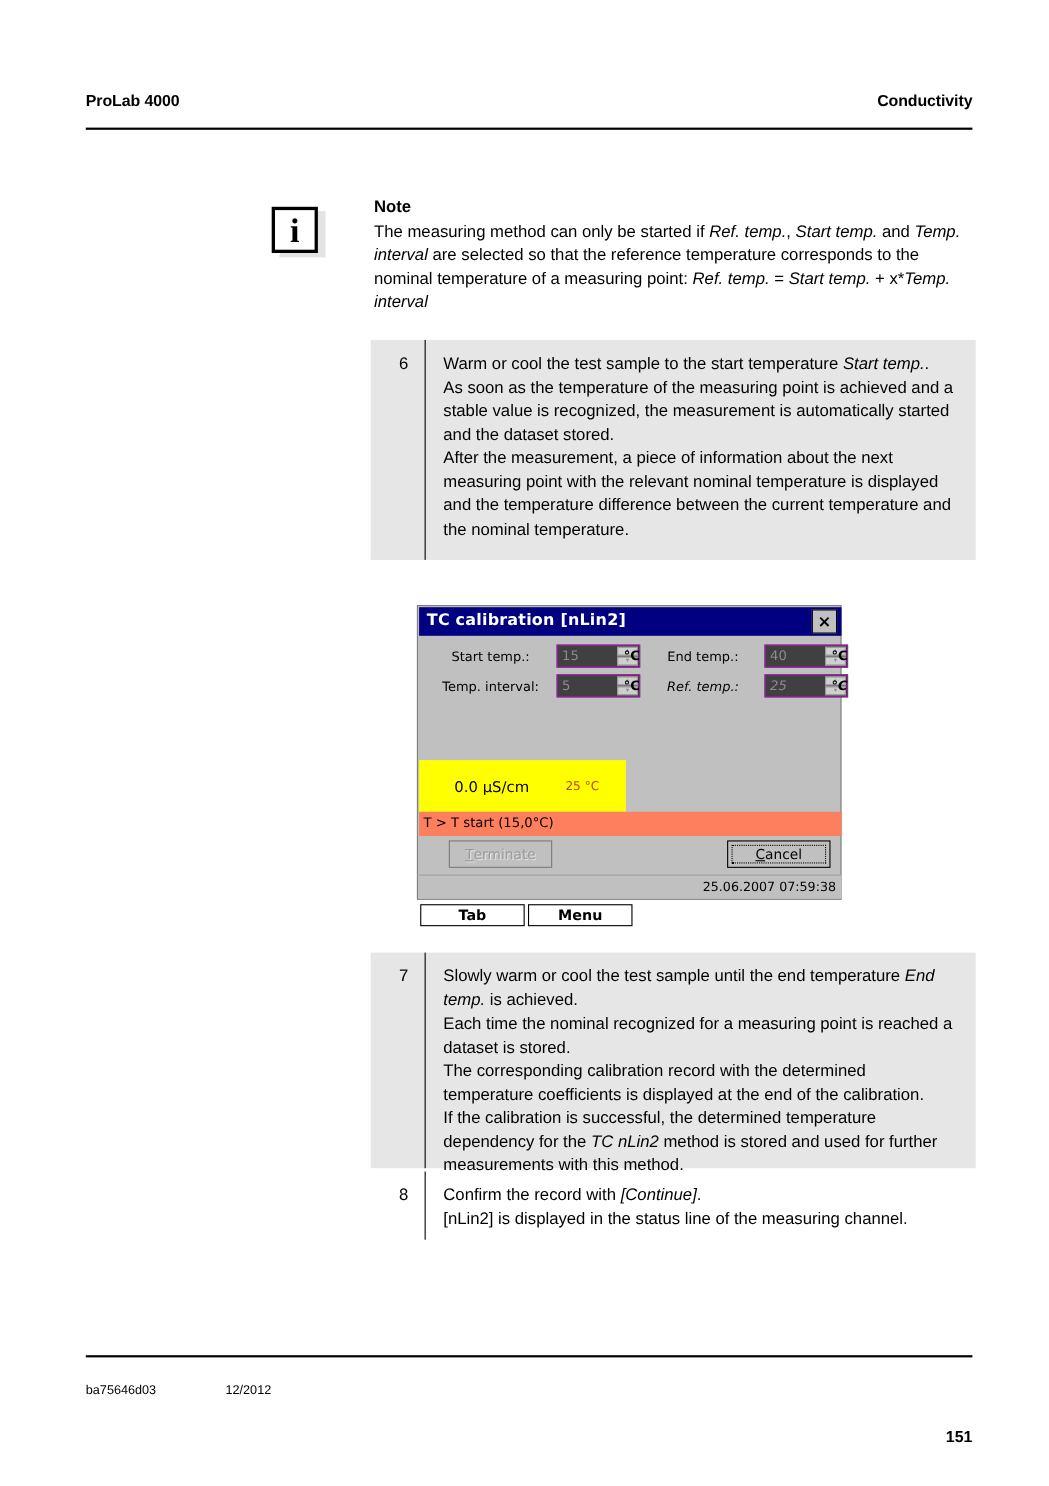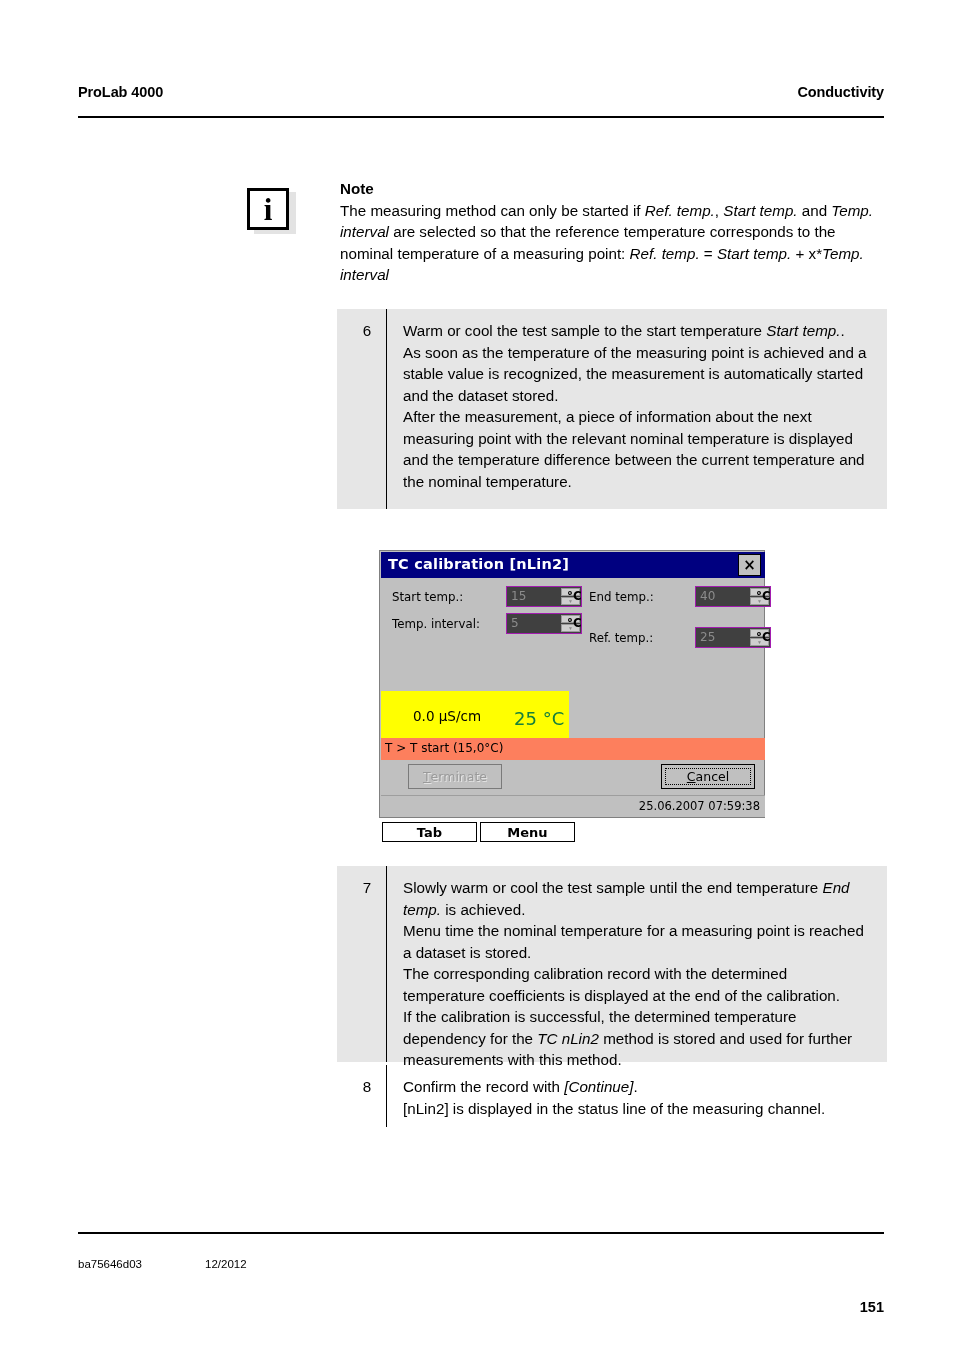--- a/index.html
+++ b/index.html
@@ -206,21 +206,21 @@
   .field-row {
     position: absolute;
     height: 24px;
   }
   .field-label {
     position: absolute;
     top: 4px;
     font-family: "DejaVu Sans", sans-serif;
     font-size: 11.8px;
     color: #000000;
-    text-align: left;
+    text-align: center;
     white-space: nowrap;
   }
   .spin {
     position: absolute;
     top: 0px;
     width: 76px;
     height: 21px;
     background: #404040;
     border: 1px solid #a21caf;
     box-sizing: border-box;
@@ -280,22 +280,22 @@
     top: 17px;
     font-family: "DejaVu Sans", sans-serif;
     font-size: 13.5px;
     color: #000000;
   }
   .reading .r-temp {
     position: absolute;
     left: 133px;
     top: 17px;
     font-family: "DejaVu Sans", sans-serif;
-    font-size: 18px;
-    color: #15803d;
+    font-size: 11px;
+    color: #c2410c;
   }
 
   .statusbar {
     position: absolute;
     left: 1px;
     top: 187px;
     width: 384px;
     height: 22px;
     background: #fd7f5d;
     text-decoration: underline;
@@ -511,21 +511,21 @@
         <div class="spin" style="left:126px;">
           <div class="val">5</div>
           <div class="btns">
             <div class="up">▲</div>
             <div class="dn">▼</div>
           </div>
         </div>
         <div class="unit" style="left:187px;">°C</div>
       </div>
 
-      <div class="field-row" style="left:193px; top:47px; width:193px;">
+      <div class="field-row" style="left:193px; top:33px; width:193px;font-style:italic;">
         <div class="field-label" style="left:16px; width:100px;">Ref. temp.:</div>
         <div class="spin" style="left:122px;">
           <div class="val">25</div>
           <div class="btns">
             <div class="up">▲</div>
             <div class="dn">▼</div>
           </div>
         </div>
         <div class="unit" style="left:183px;">°C</div>
       </div>
@@ -564,21 +564,21 @@
     <div class="softkey" id="softkey-tab">Tab</div>
     <div class="softkey" id="softkey-menu">Menu</div>
   </div>
 </div>
 
 <div class="step step-shaded" id="step7">
   <div class="num">7</div>
   <div class="divider"></div>
   <div class="body">
     <span>Slowly warm or cool the test sample until the end temperature </span><i>End temp.</i><span> is achieved.</span><br>
-    <span>Menu time the nominal temperature for a measuring point is reached a dataset is stored.</span><br>
+    <span>Each time the nominal recognized for a measuring point is reached a dataset is stored.</span><br>
     <span>The corresponding calibration record with the determined temperature coefficients is displayed at the end of the calibration.</span><br>
     <span>If the calibration is successful, the determined temperature dependency for the </span><i>TC nLin2</i><span> method is stored and used for further measurements with this method.</span>
   </div>
 </div>
 
 <div class="step step-plain" id="step8">
   <div class="num">8</div>
   <div class="divider"></div>
   <div class="body">
     <span>Confirm the record with </span><i>[Continue]</i><span>.</span><br>

